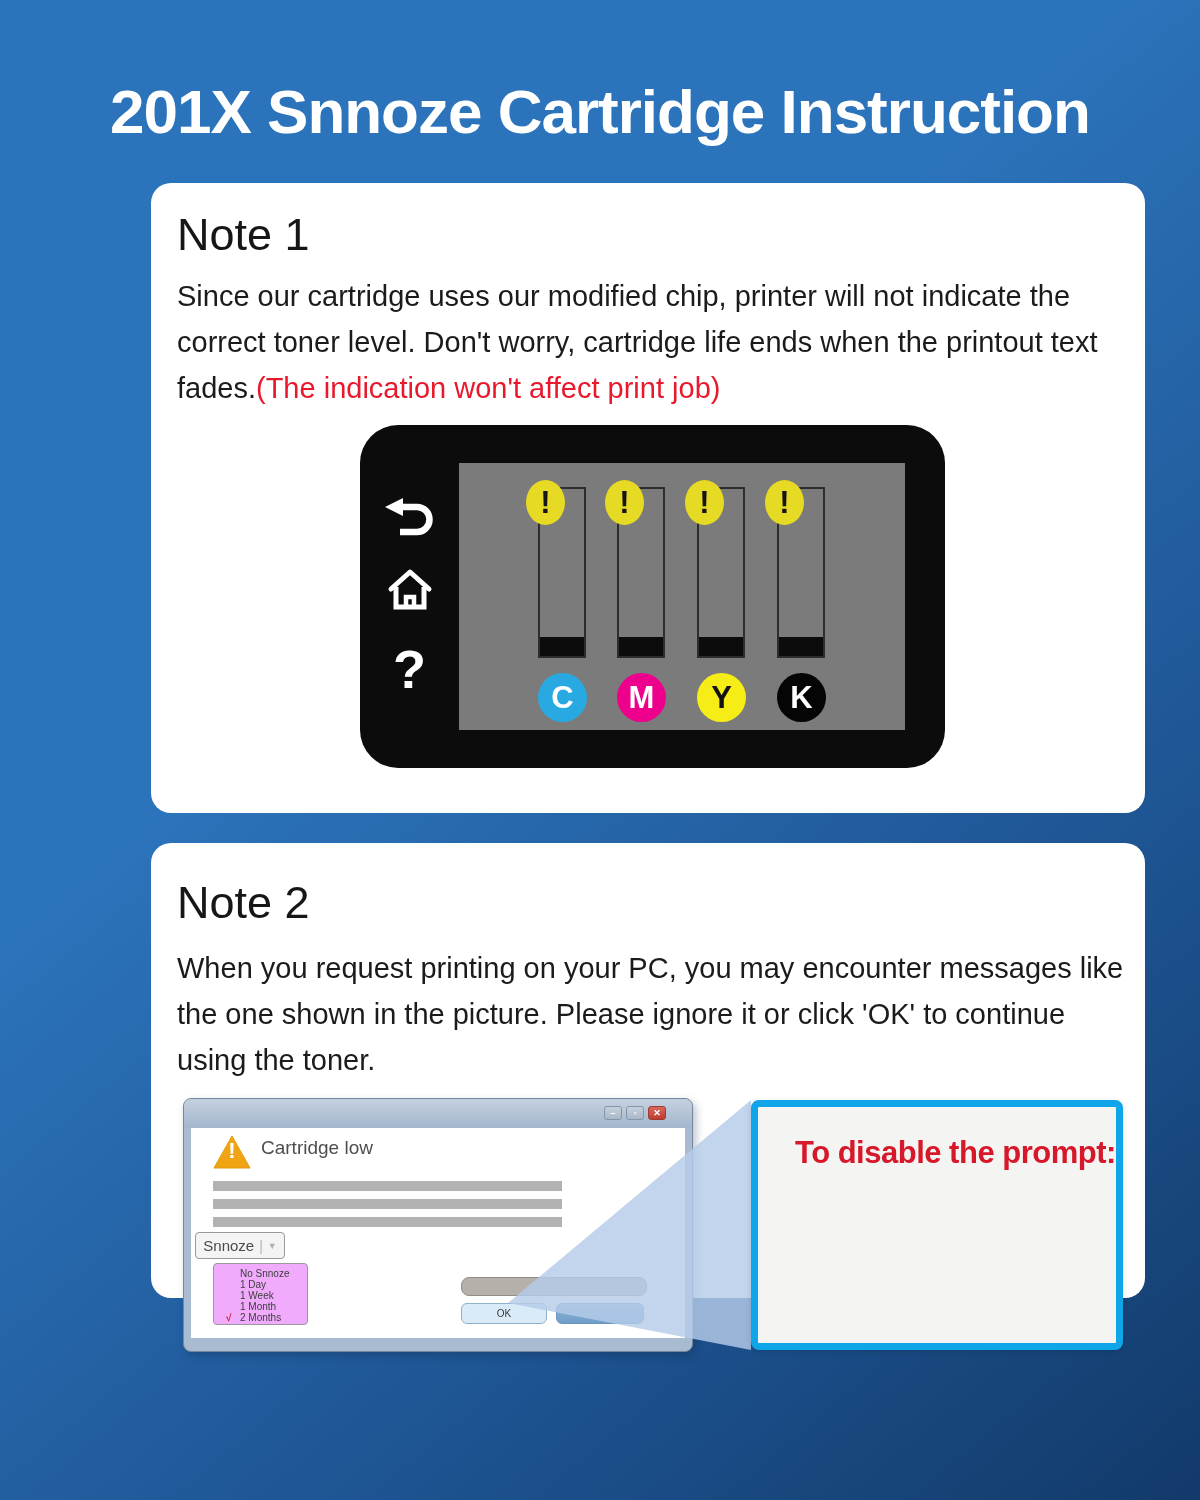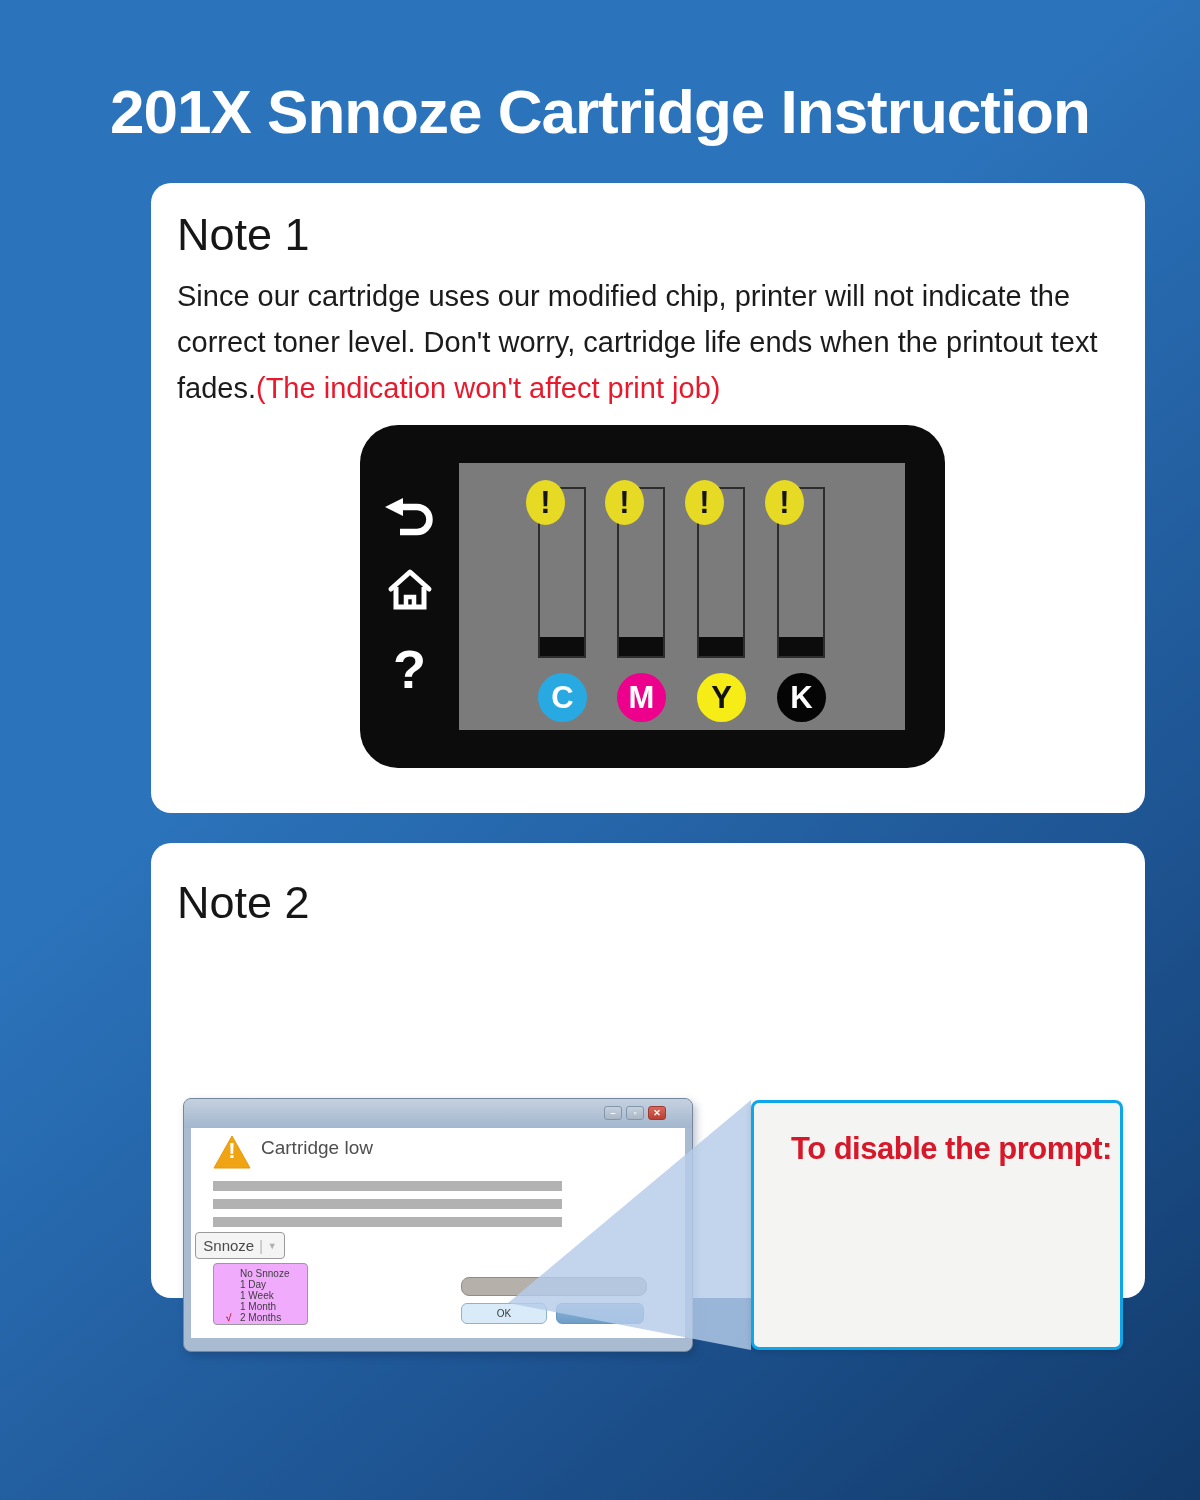--- a/index.html
+++ b/index.html
@@ -109,21 +109,21 @@
   }
   .blue-btn {
     position:absolute; left:365px; top:175px; width:88px; height:21px;
     background:linear-gradient(#8fb4d6,#6f9ec9); border:1px solid #6a94bc; border-radius:6px;
     box-sizing:border-box; cursor:default;
   }
   
   .beam-svg { position:absolute; left:0; top:0; width:994px; height:549px; z-index:2; pointer-events:none; }
   .callout-panel {
     position:absolute; left:600px; top:257px; width:372px; height:250px;
-    background:#f4f4f2; border:3px solid #0ea5e9; border-radius:8px; box-sizing:border-box;
+    background:#f4f4f2; border:7px solid #0ea5e9; border-radius:8px; box-sizing:border-box;
     box-shadow:0 2px 6px rgba(0,0,0,.12); z-index:3;
   }
   .callout-heading {
     position:absolute; left:37px; top:28px; font-size:31px; font-weight:700; letter-spacing:-0.5px;
   }
   .callout-steps { position:absolute; left:37px; top:92px; }
   .step { font-size:29px; line-height:44px; color:#333333; letter-spacing:-0.5px; white-space:nowrap; }
   .step b { font-weight:700; color:#1d1d1d; }
 </style>
 </head>
@@ -206,20 +206,21 @@
               <span style="color: rgb(255, 255, 255);">K</span>
             </div>
         </div>
 
       </div>
     </div>
   </div>
 
   <div class="card card2">
     <div class="note-heading nh2">Note 2</div>
+    <div class="note-body nb2">When you request printing on your PC, you may encounter messages like the one shown in the picture. Please ignore it or click 'OK' to continue using the toner.</div>
 
     <div class="dialog-window">
       <div class="dialog-titlebar">
         <div class="win-btns">
           <div class="win-btn">–</div>
           <div class="win-btn">▫</div>
           <div class="win-btn close">✕</div>
         </div>
       </div>
       <div class="dialog-content">

